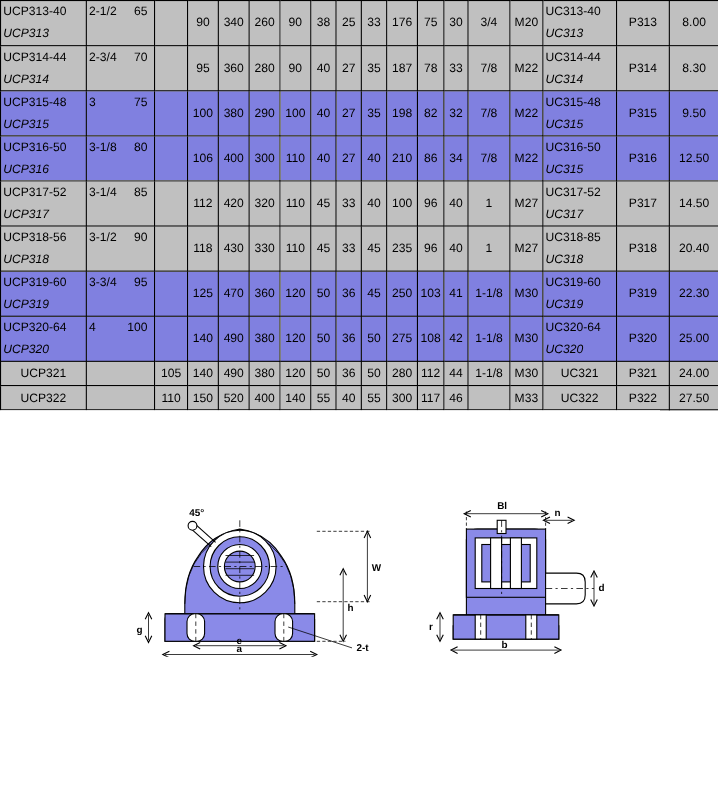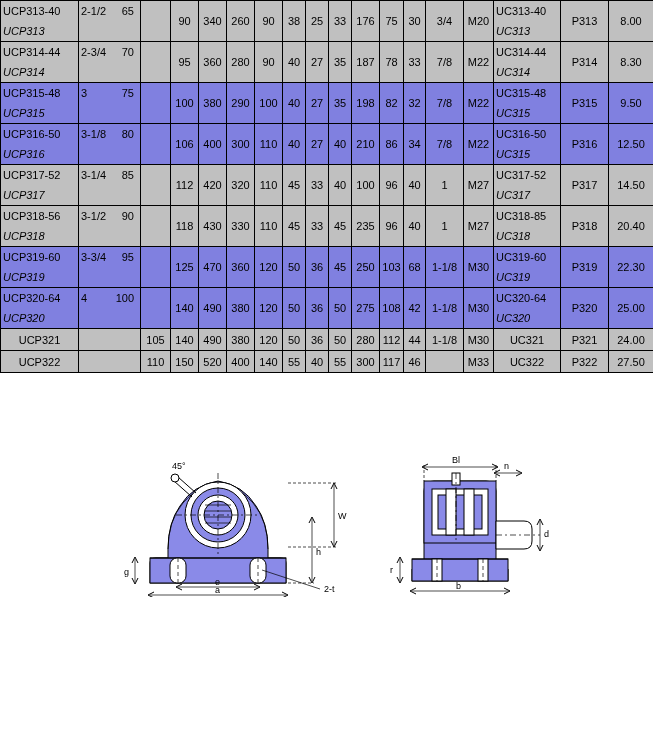--- a/index.html
+++ b/index.html
@@ -18,21 +18,21 @@
   td.desig{text-align:left;font-size:11px;padding-left:2px;}
   td.bore{text-align:left;font-size:11px;padding-left:2px;}
   tr.grey td{background:#c0c0c0;}
   tr.blue td{background:#8080e0;}
   .stack{display:flex;flex-direction:column;justify-content:space-between;height:40px;line-height:20px;}
   .stack .top{text-align:left;}
   .stack .bot{text-align:left;font-style:italic;}
   .bore-stack{display:flex;justify-content:space-between;height:40px;line-height:20px;}
   .bore-stack .top{text-align:left;}
   .bore-stack .bot{text-align:right;padding-right:4px;}
-  #drawing-area{width:600px;height:224px;background:#fff;position:relative;}
+  #drawing-area{width:600px;height:224px;background:#fff;position:relative;font-weight:bold;}
   svg{display:block;}
   .ln{stroke:#000;stroke-width:1;fill:none;}
   .lnthin{stroke:#000;stroke-width:0.7;fill:none;}
   .fillblue{fill:#8a8ae8;stroke:#000;stroke-width:1;}
   .fillwhite{fill:#ffffff;stroke:#000;stroke-width:1;}
   .txt{font-family:"Liberation Sans",sans-serif;font-size:9px;fill:#000;}
 </style>
 </head>
 <body>
 
@@ -284,21 +284,21 @@
         <td></td>
         <td>125</td>
         <td>470</td>
         <td>360</td>
         <td>120</td>
         <td>50</td>
         <td>36</td>
         <td>45</td>
         <td>250</td>
         <td>103</td>
-        <td>68</td>
+        <td>41</td>
         <td>1-1/8</td>
         <td>M30</td>
         <td class="desig">
           <div class="stack">
             <span class="top">UC319-60</span>
             <span class="bot">UC319</span>
           </div>
         </td>
         <td>P319</td>
         <td>22.30</td>

